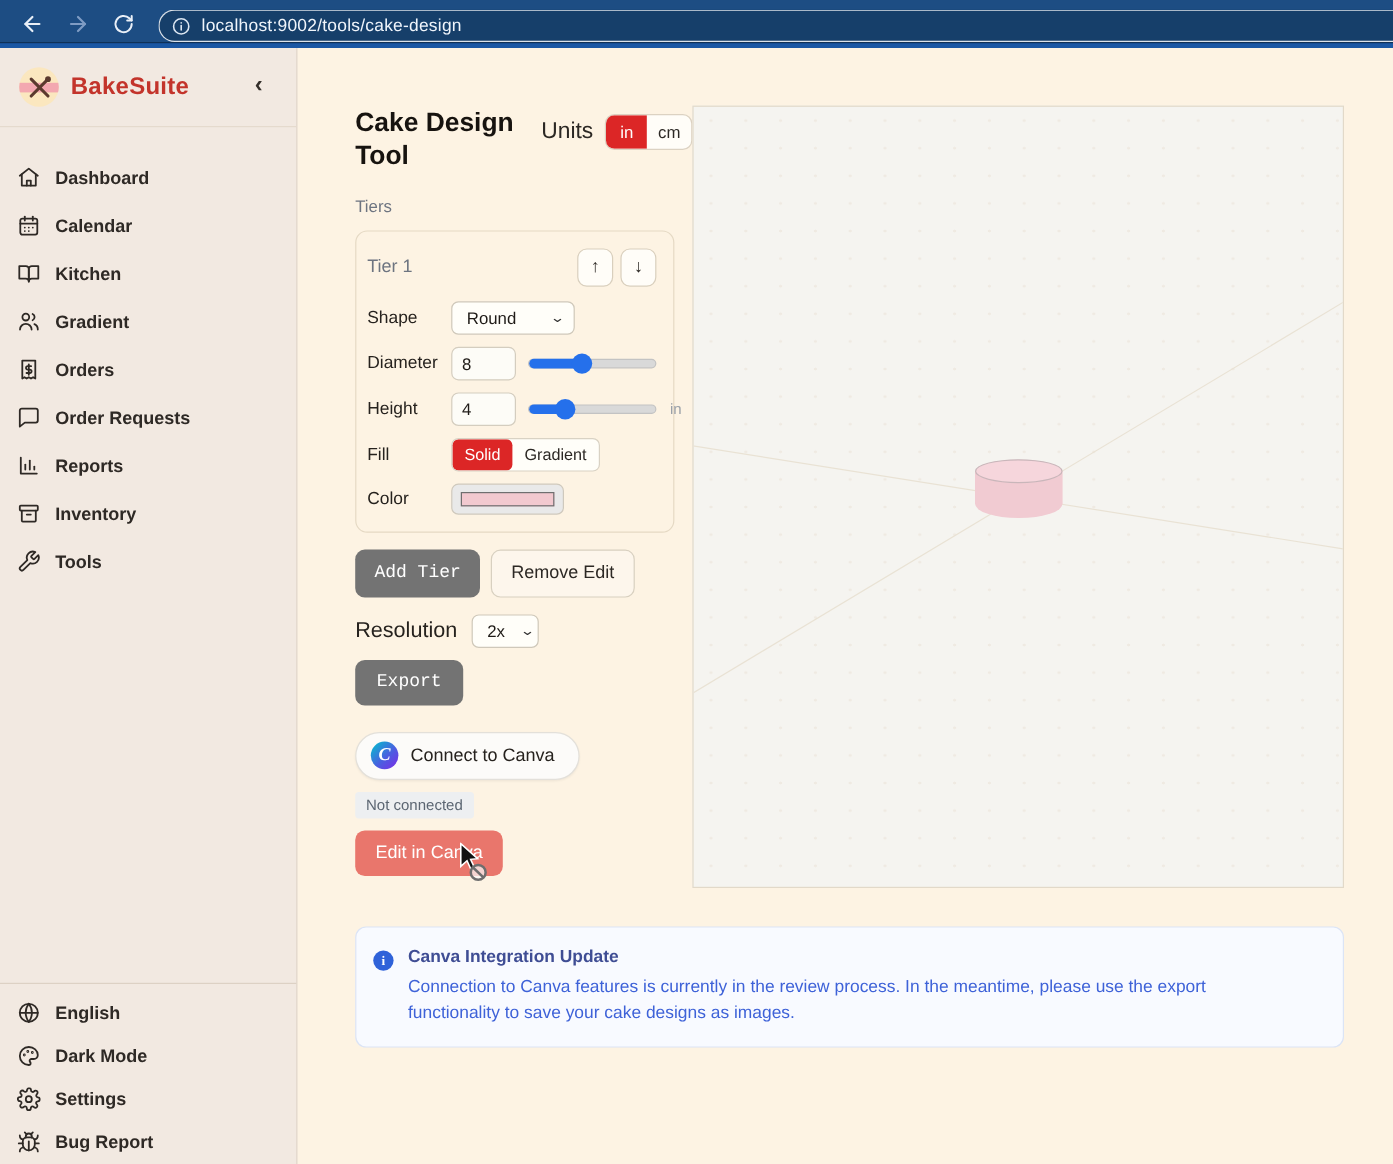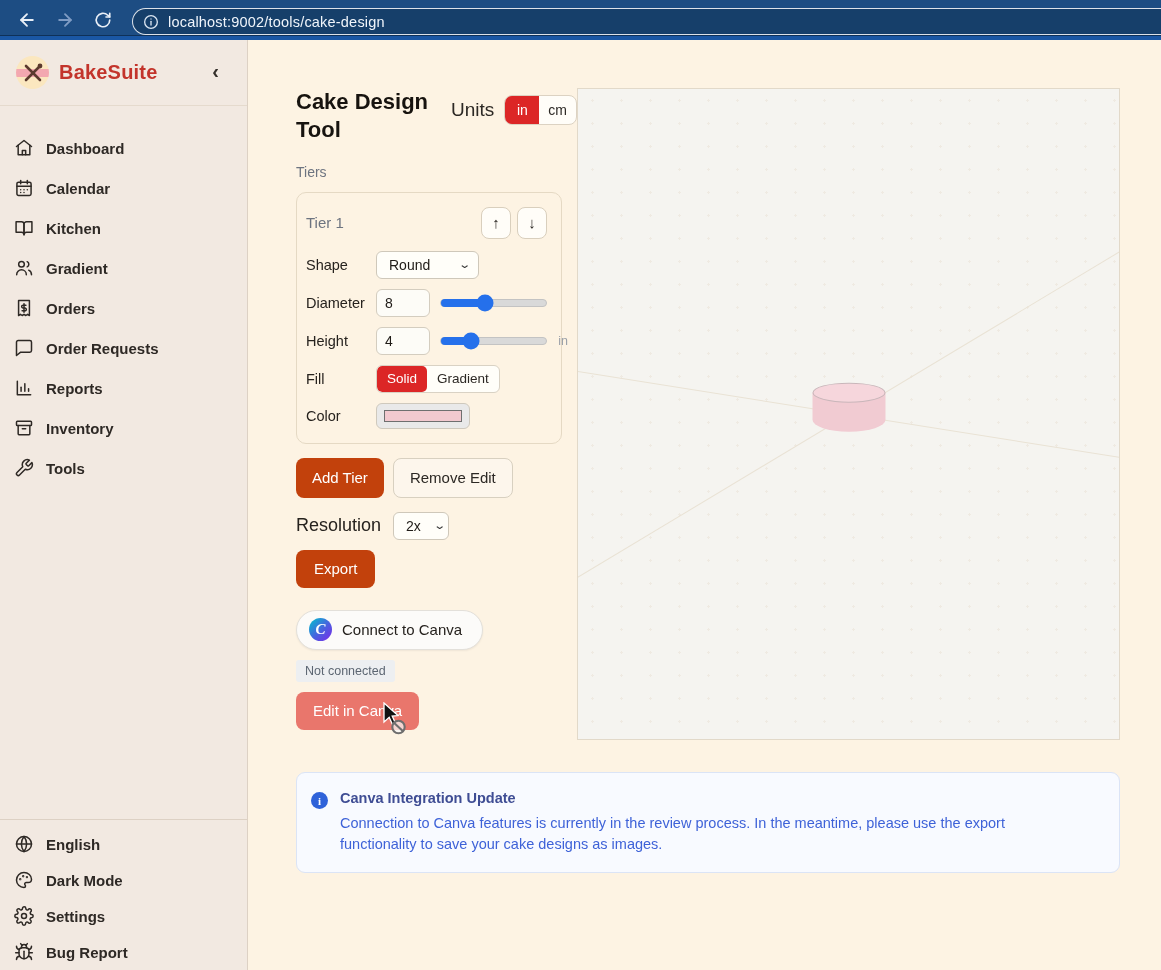--- a/index.html
+++ b/index.html
@@ -90,21 +90,21 @@
               font-size:13.5px; color:#2c2824; padding:0 10px; cursor:pointer; }
   .fill-seg.sel { background:#dc2626; color:#fff; border-radius:5px; }
   .color-swatch { width:94px; height:26px; background:#e9e9e9; border:1px solid #cfc9bd;
                   border-radius:6px; display:flex; align-items:center; justify-content:center;
                   cursor:pointer; }
   .color-swatch .chip { width:78px; height:12px; background:#f2c9cf; border:1px solid #6f6f6f; }
 
   .btn-row { margin-top:14px; display:flex; gap:9px; }
   .btn { border:none; border-radius:8px; font-size:15px; cursor:pointer;
          font-family:"Liberation Sans", sans-serif; }
-  .btn-red { background:#c2410c; color:#fff; padding:0 16px; height:40px; }
+  .btn-red { background:#737373; color:#fff; padding:0 16px; height:40px;font-family:Liberation Mono, monospace; }
   .btn-ghost { background:#fdf6ec; color:#2c2824; border:1px solid #d8d0c0; padding:0 16px; height:40px; }
   .res-row { margin-top:14px; display:flex; align-items:center; gap:12px; }
   .res-label { font-size:18px; color:#26221e; }
   .export-btn { margin-top:10px; height:38px; padding:0 18px; }
 
   .connect-btn { margin-top:22px; height:40px; padding:0 20px 0 12px; background:#fcfbf9;
                  border:1px solid #e3e0da; border-radius:20px; display:flex; align-items:center;
                  gap:10px; font-size:15px; color:#26221e; cursor:pointer;
                  box-shadow:0 1px 2px rgba(0,0,0,.06); font-family:"Liberation Sans", sans-serif; }
   .canva-circle { width:23px; height:23px; border-radius:50%;

